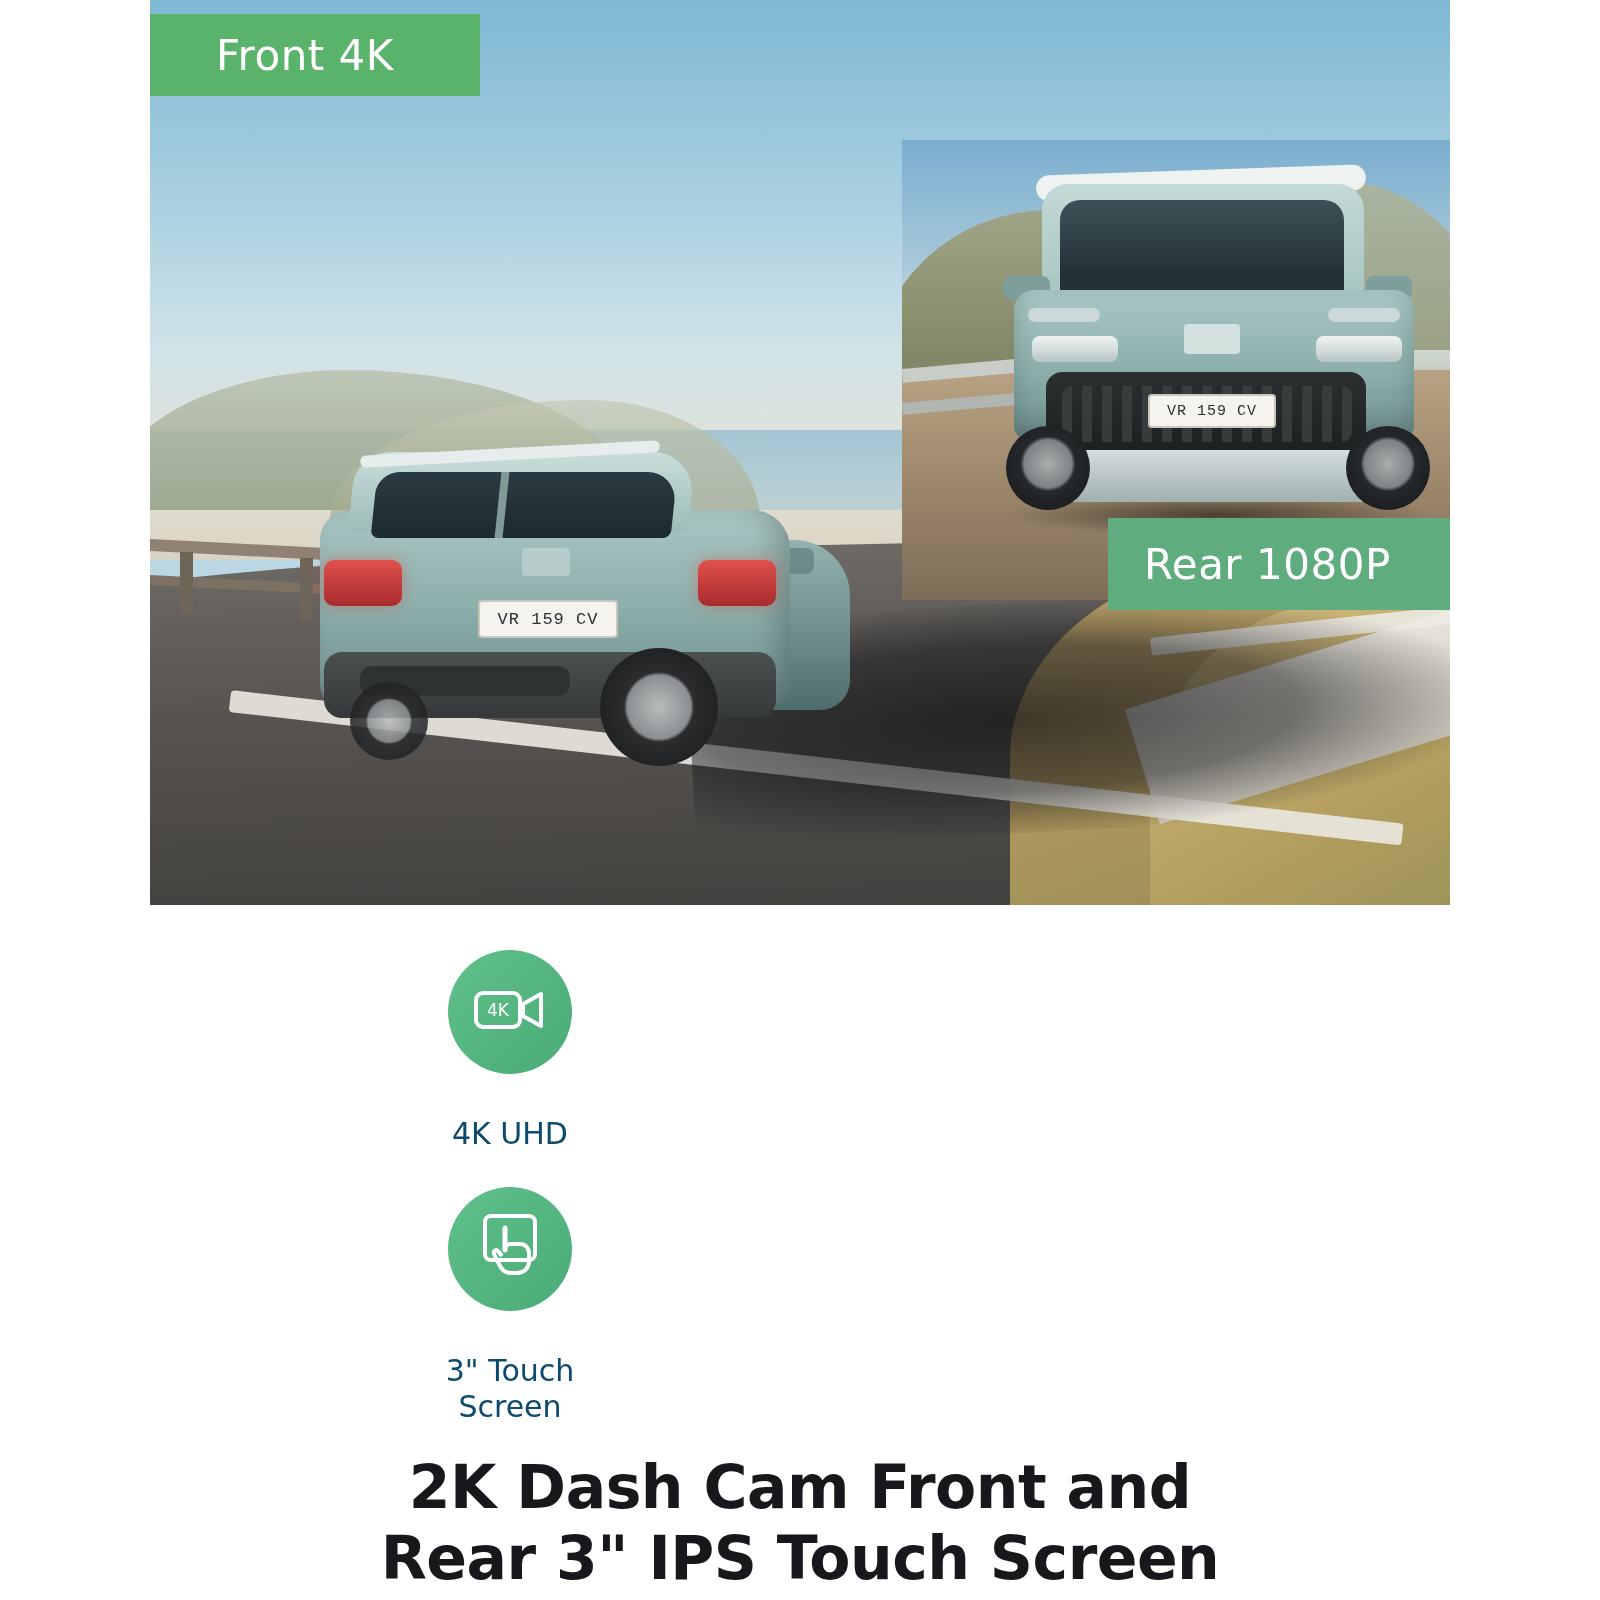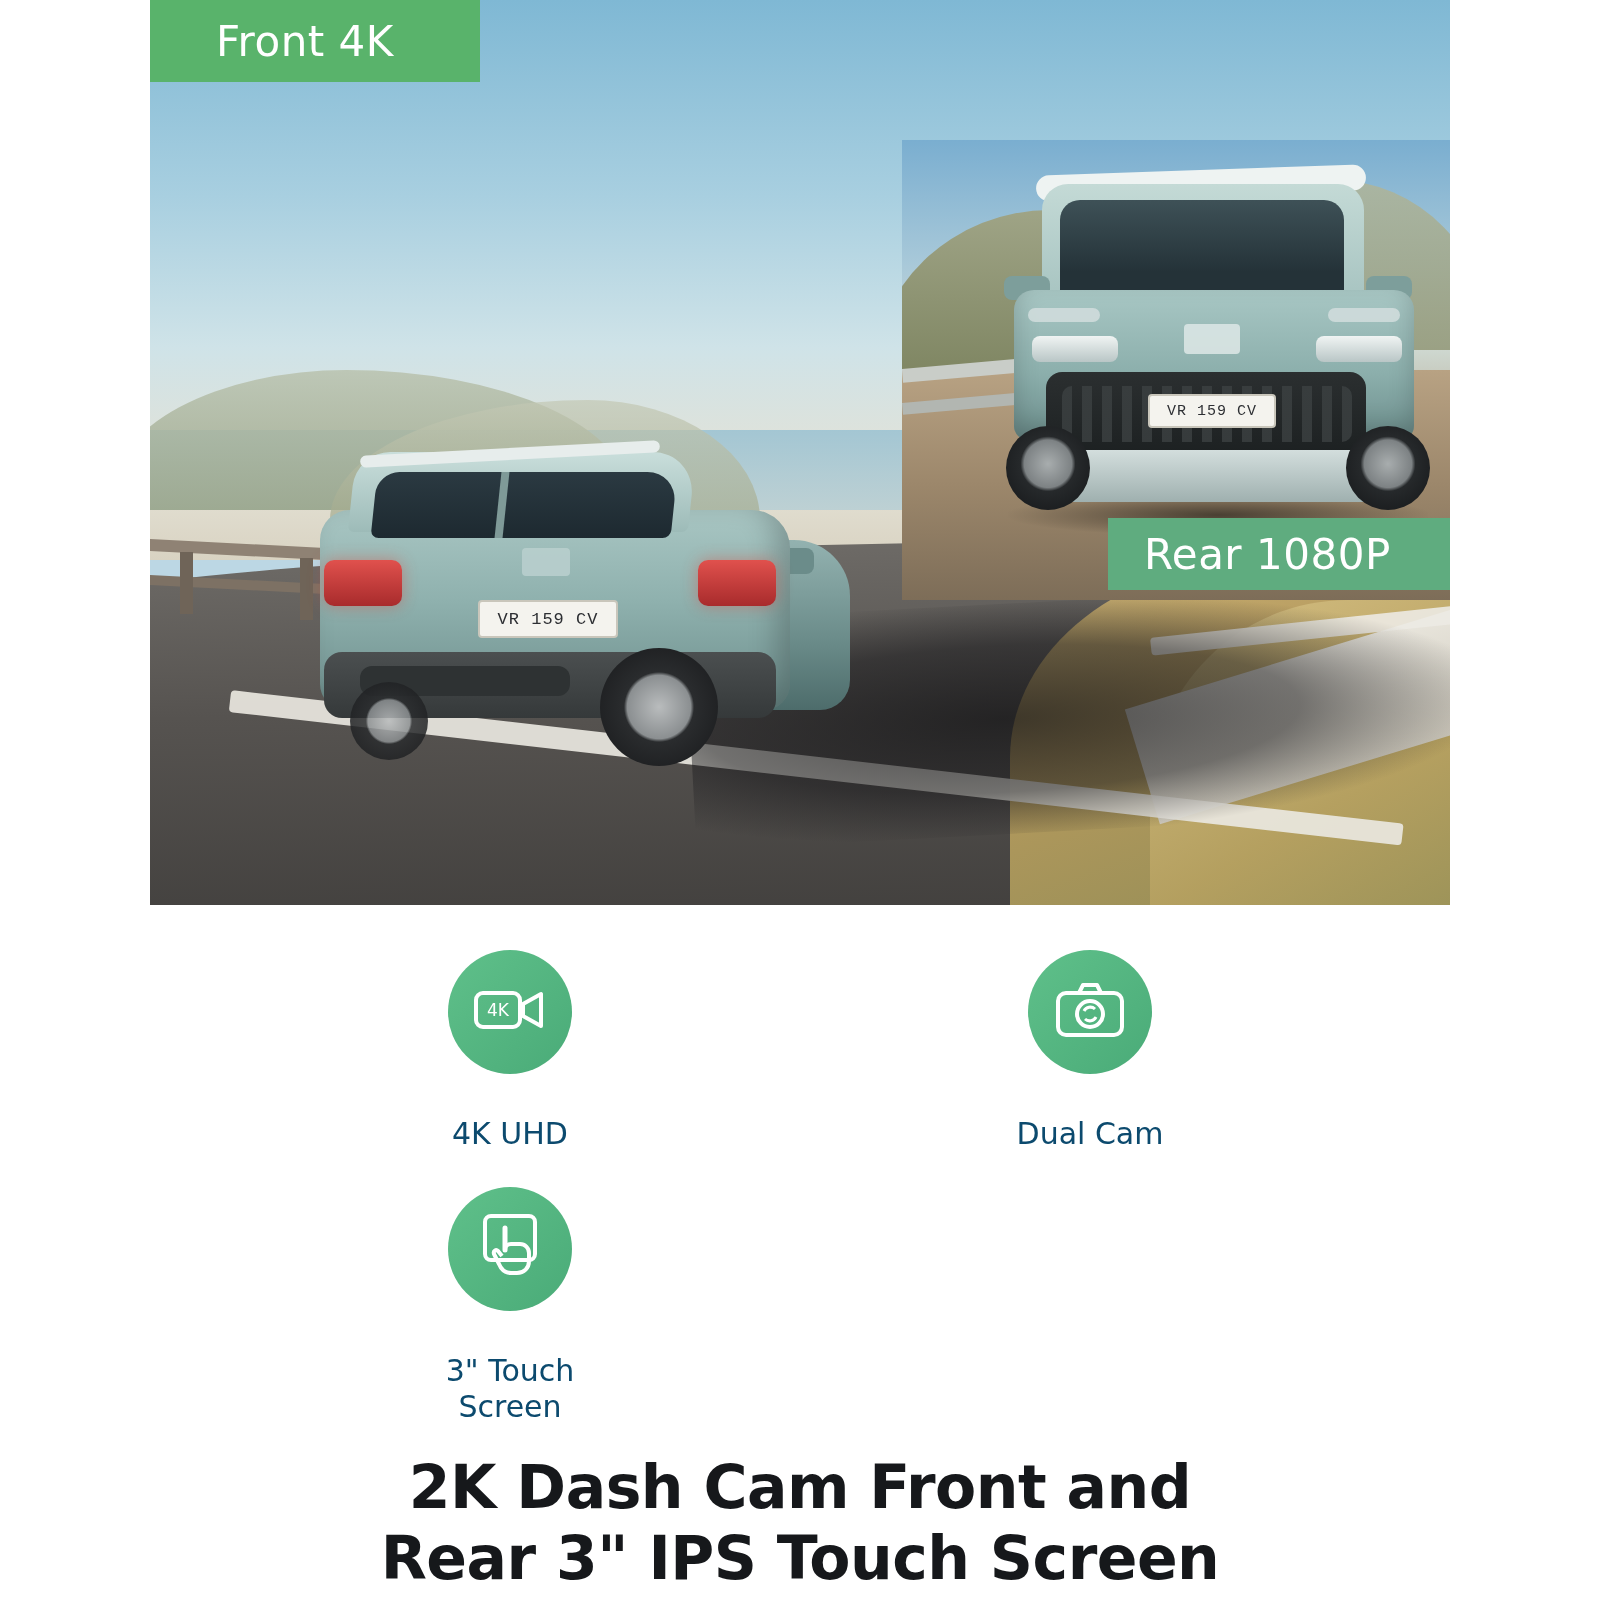--- a/index.html
+++ b/index.html
@@ -428,33 +428,33 @@
     color: #ffffff;
     font-size: 42px;
     letter-spacing: .5px;
     display: flex;
     align-items: center;
     justify-content: center;
     font-family: "DejaVu Sans", sans-serif;
   }
   .badge-front {
     left: 150px;
-    top: 0;
+    top: 14px;
     width: 330px;
     height: 82px;
     background: #59b36b;
     justify-content: flex-start;
     padding-left: 66px;
     box-sizing: border-box;
   }
   .badge-rear {
     left: 1108px;
     top: 518px;
     width: 342px;
-    height: 72px;
+    height: 92px;
     background: #5fac7f;
     justify-content: flex-start;
     padding-left: 36px;
     box-sizing: border-box;
   }
 
   
   .features {
     position: absolute;
     left: 380px;
@@ -594,34 +594,20 @@
           <svg width="74" height="56" viewBox="0 0 74 56">
             <rect x="3" y="11" width="44" height="34" rx="7" fill="none" stroke="#ffffff" stroke-width="4"></rect>
             <path d="M50 22 L68 12 L68 44 L50 34 Z" fill="none" stroke="#ffffff" stroke-width="4" stroke-linejoin="round"></path>
             <text x="25" y="34" font-size="17" fill="#ffffff" text-anchor="middle" font-family="DejaVu Sans, sans-serif">4K</text>
           </svg>
         </span>
       </div>
       <div class="feature-label">4K UHD</div>
     </div>
 
-    <div class="feature">
-      <div class="feature-circle">
-        <span>
-          <svg width="70" height="58" viewBox="0 0 70 58">
-            <rect x="3" y="12" width="64" height="42" rx="8" fill="none" stroke="#ffffff" stroke-width="4"></rect>
-            <path d="M24 12 L28 4 L42 4 L46 12" fill="none" stroke="#ffffff" stroke-width="4" stroke-linejoin="round"></path>
-            <circle cx="35" cy="33" r="13" fill="none" stroke="#ffffff" stroke-width="4"></circle>
-            <path d="M29 30 a7 7 0 0 1 11 -2" fill="none" stroke="#ffffff" stroke-width="3"></path>
-            <path d="M41 36 a7 7 0 0 1 -11 2" fill="none" stroke="#ffffff" stroke-width="3"></path>
-          </svg>
-        </span>
-      </div>
-      <div class="feature-label">Dual Cam</div>
-    </div>
 
 
   </div>
 
   <div class="feature-row">
 
 
     <div class="feature">
       <div class="feature-circle">
         <span>

